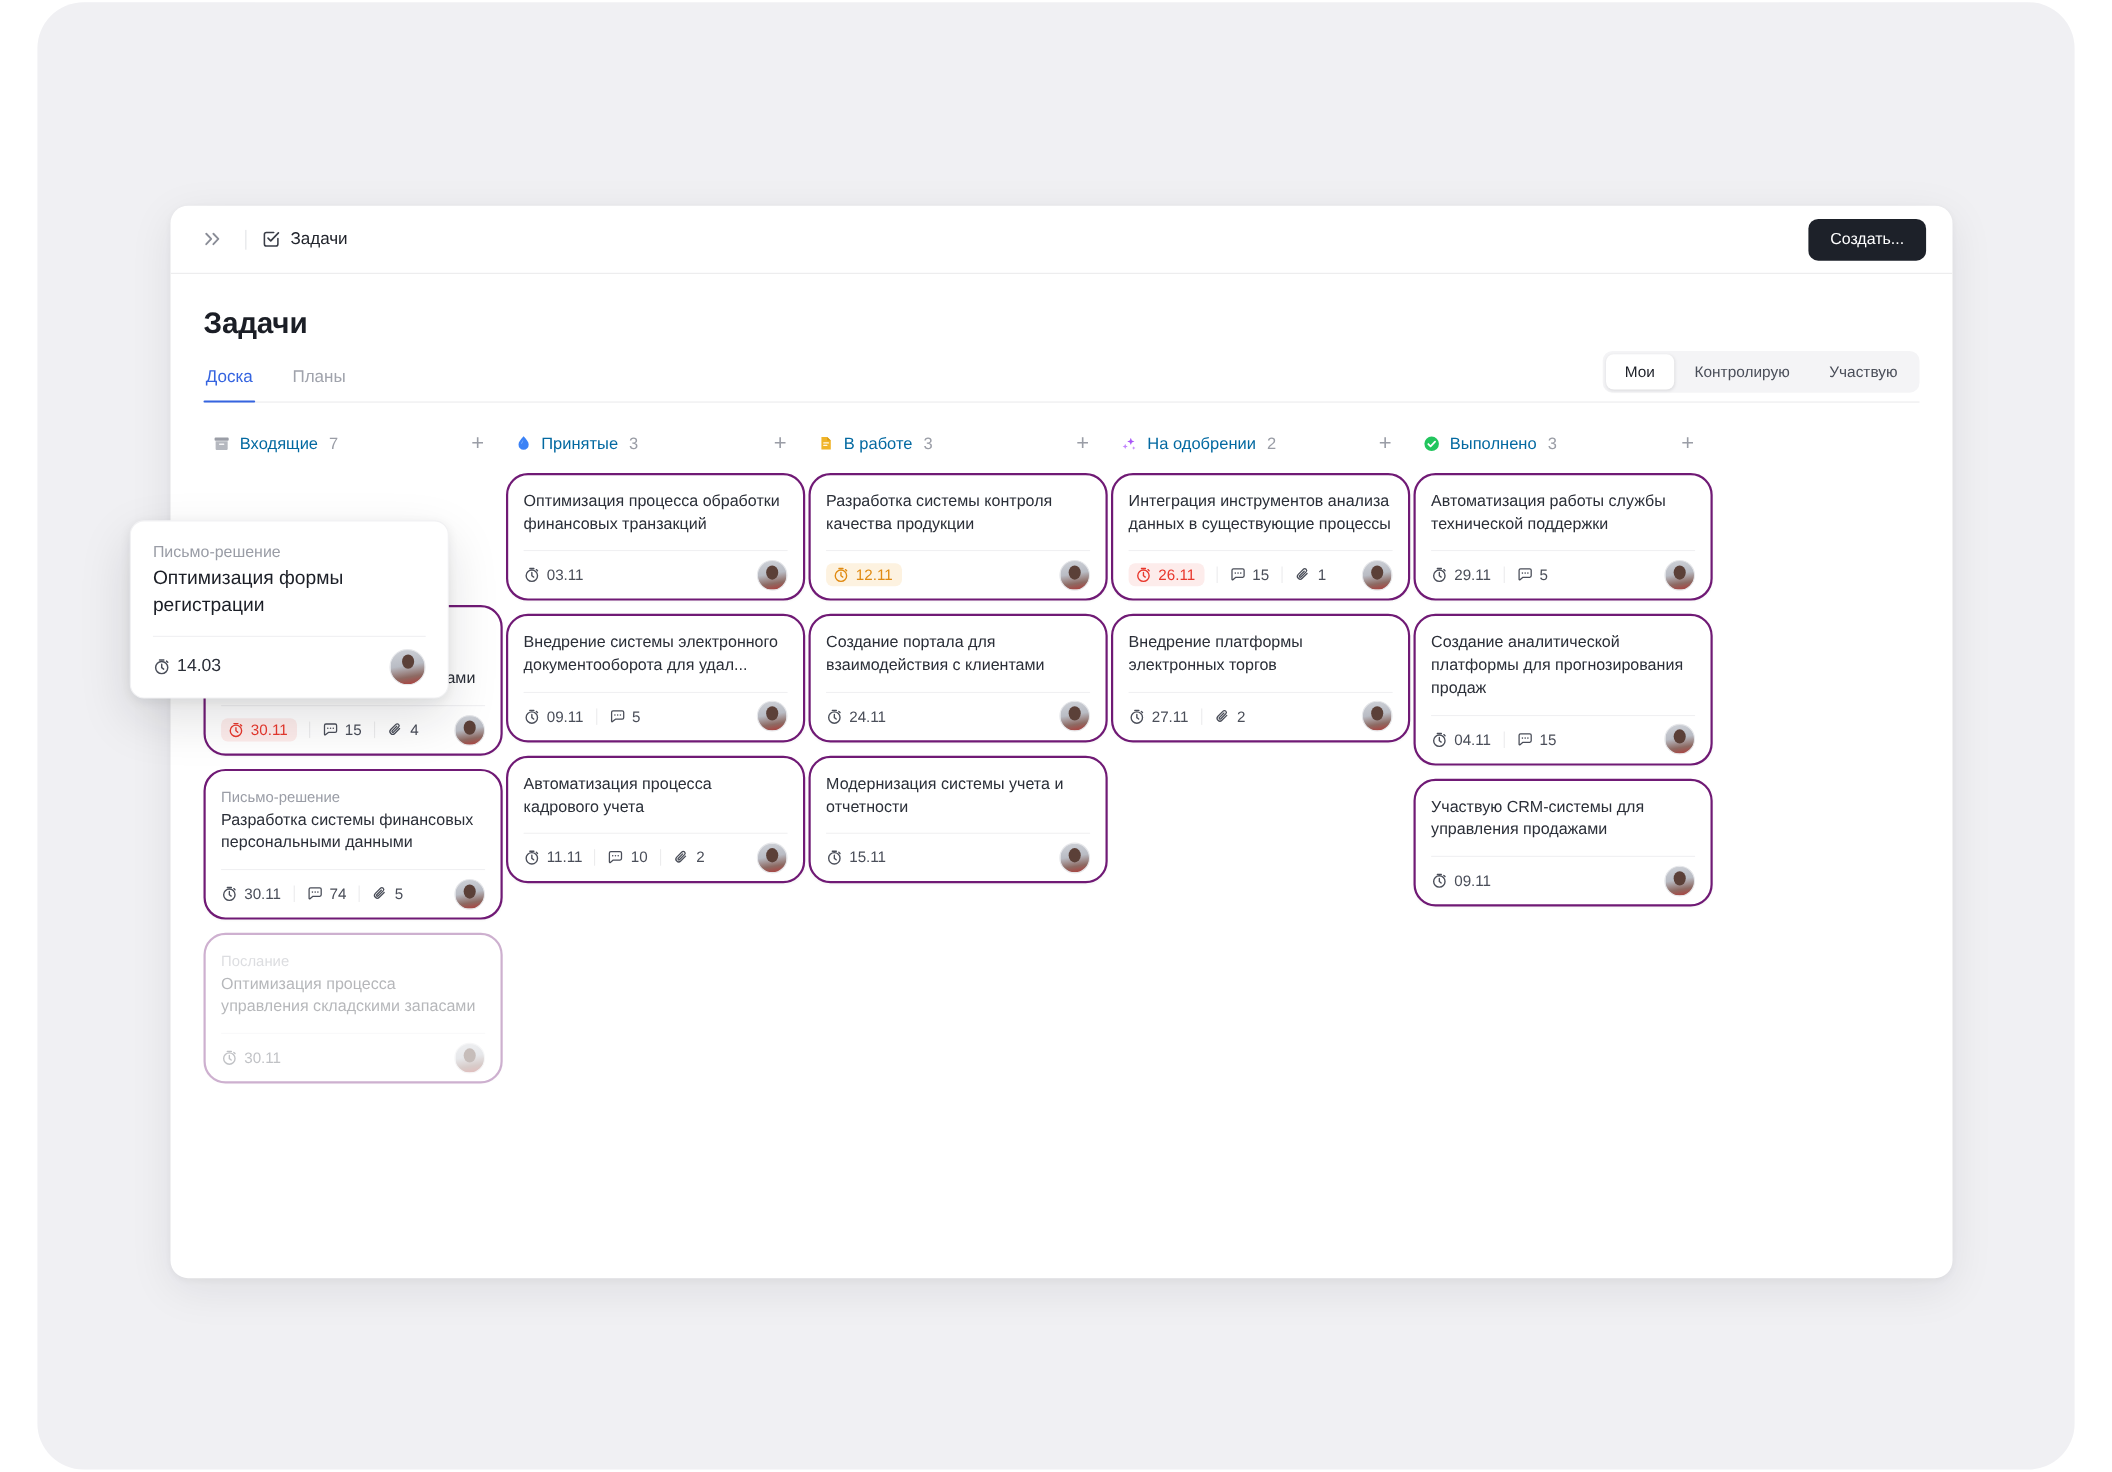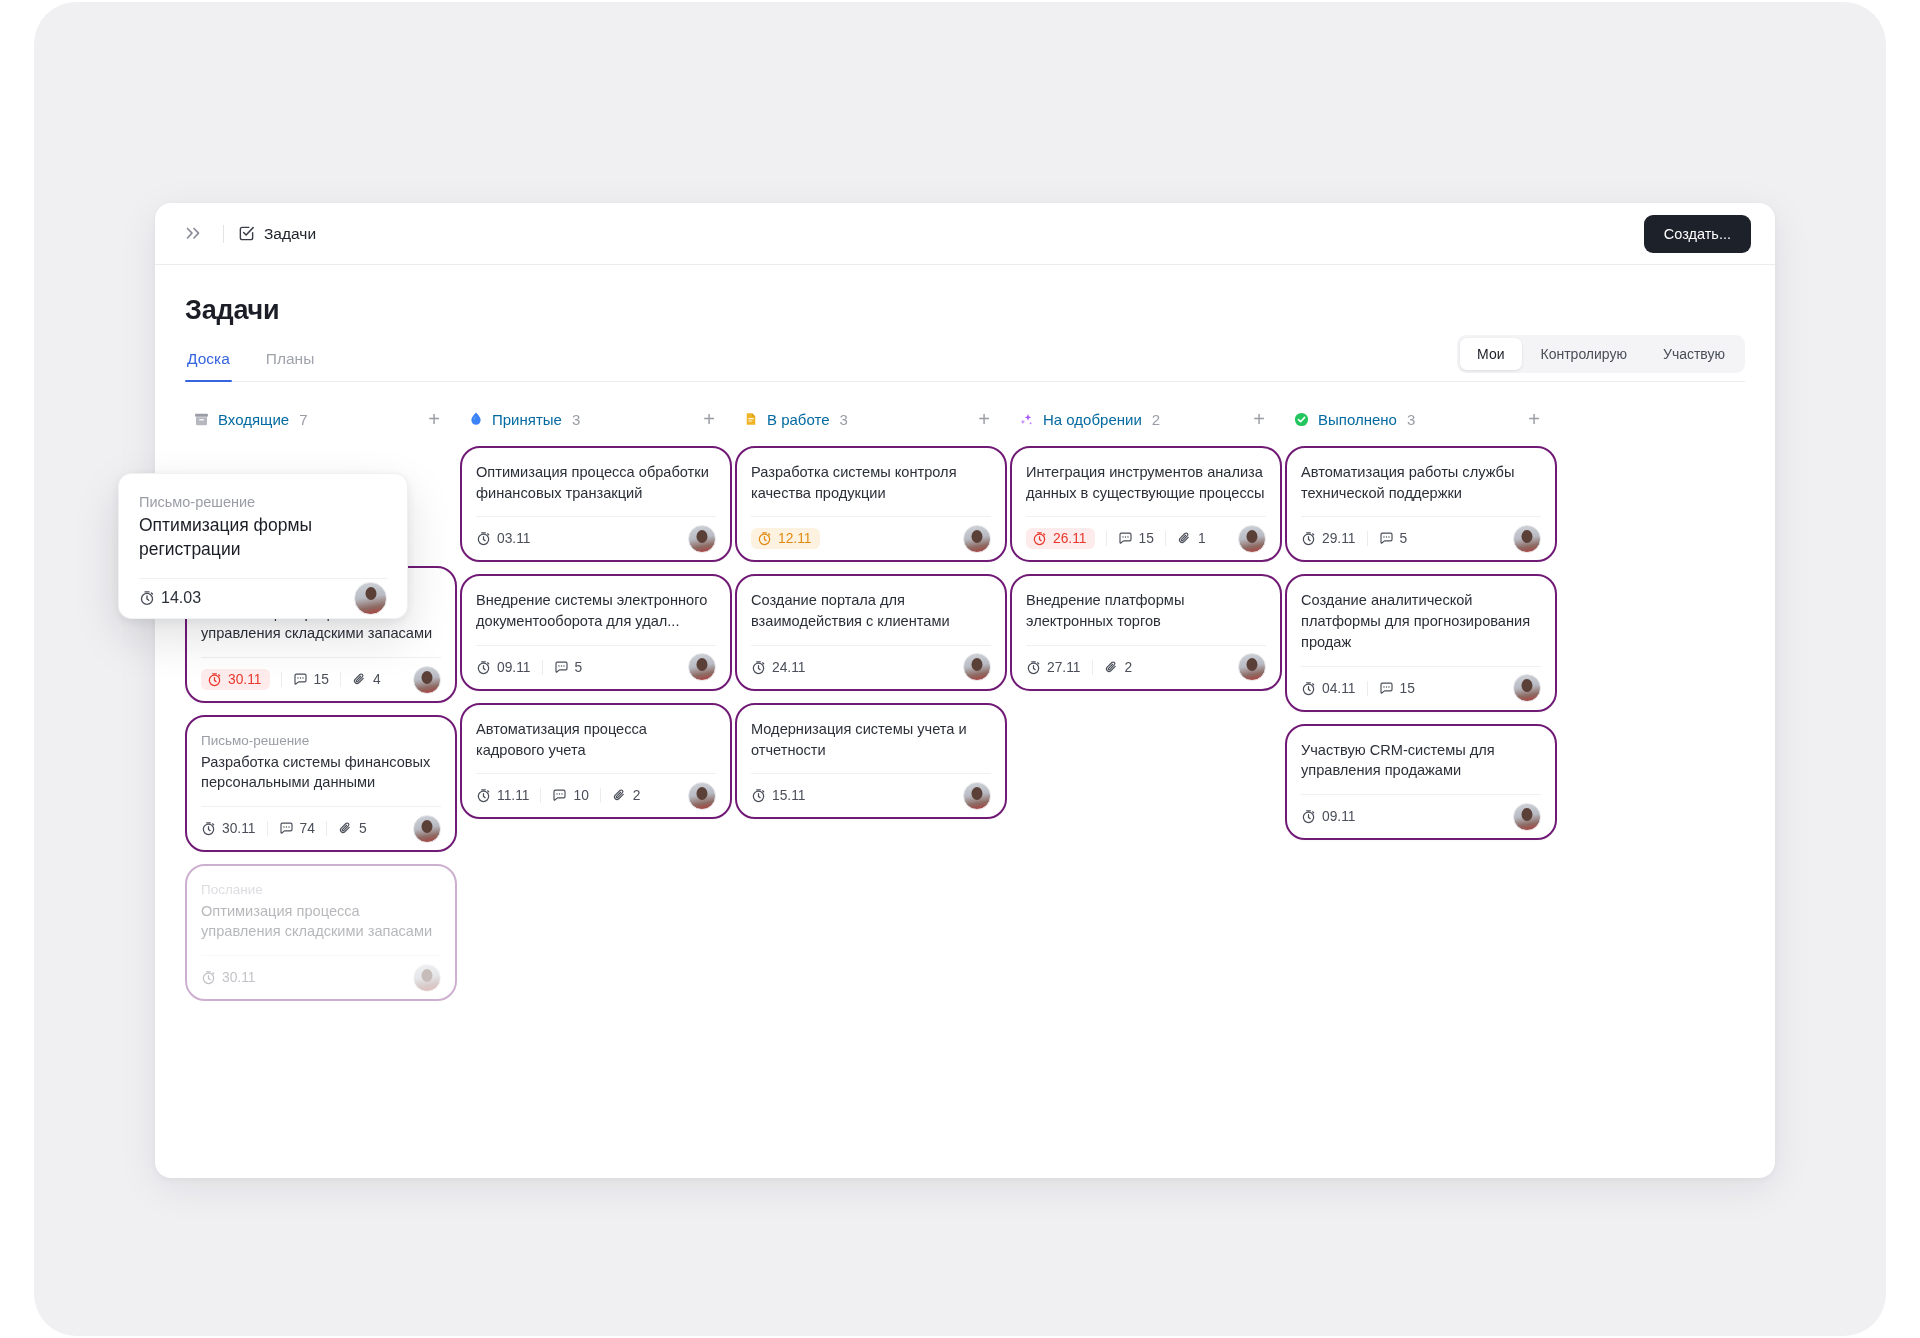--- a/index.html
+++ b/index.html
@@ -19,21 +19,21 @@
   .outer-frame {
     position: absolute;
     left: 34px; top: 2px;
     width: 1852px; height: 1334px;
     background: #f0f0f3;
     border-radius: 42px;
   }
   
   .app-window {
     position: absolute;
-    left: 155px; top: 203px;
+    left: 155px; top: 187px;
     width: 1620px; height: 975px;
     background: #ffffff;
     border-radius: 16px;
     box-shadow: 0 10px 40px rgba(20,22,33,0.08), 0 2px 6px rgba(20,22,33,0.04);
     overflow: hidden;
   }
 
   
   .topbar {
     height: 62px;
@@ -153,21 +153,21 @@
     padding: 18px 20px 0 20px;
     border: 1px solid #f1f1f3;
     border-radius: 13px;
     box-shadow: 0 18px 46px rgba(20,22,33,0.13), 0 3px 10px rgba(20,22,33,0.07);
     z-index: 40;
     margin: 0;
   }
   .card.dragging .card-sub { font-size: 14.5px; }
   .card.dragging .card-title { font-size: 17.5px; line-height: 1.36; color: #1b1e26; }
   .card.dragging .meta { font-size: 16px; color: #2b2f38; }
-  .card.dragging .card-foot { height: 40px; margin-top: 16px; justify-content: center; }
+  .card.dragging .card-foot { height: 56px; margin-top: 16px; justify-content: center; }
   .card.dragging .avatar { width: 33px; height: 33px; flex: 0 0 33px; }
 
   
   .card.ghost { opacity: 0.34; }
   .col1-offset { margin-top: 132px; }
 
   svg { display: block; }
 </style>
 </head>
 <body>

